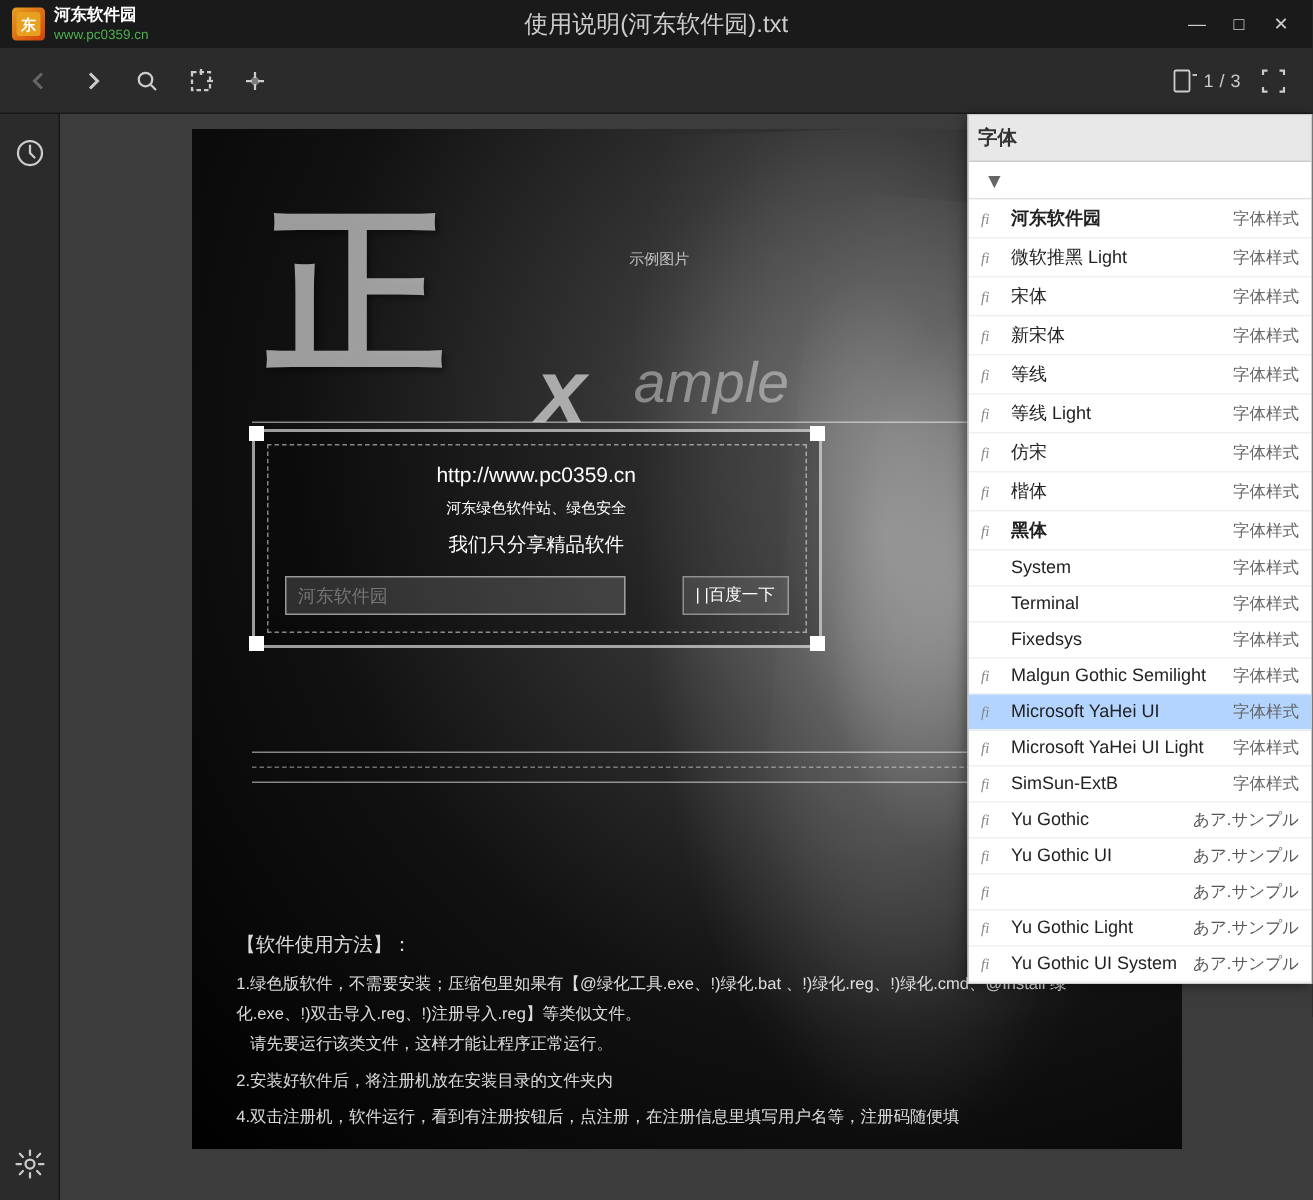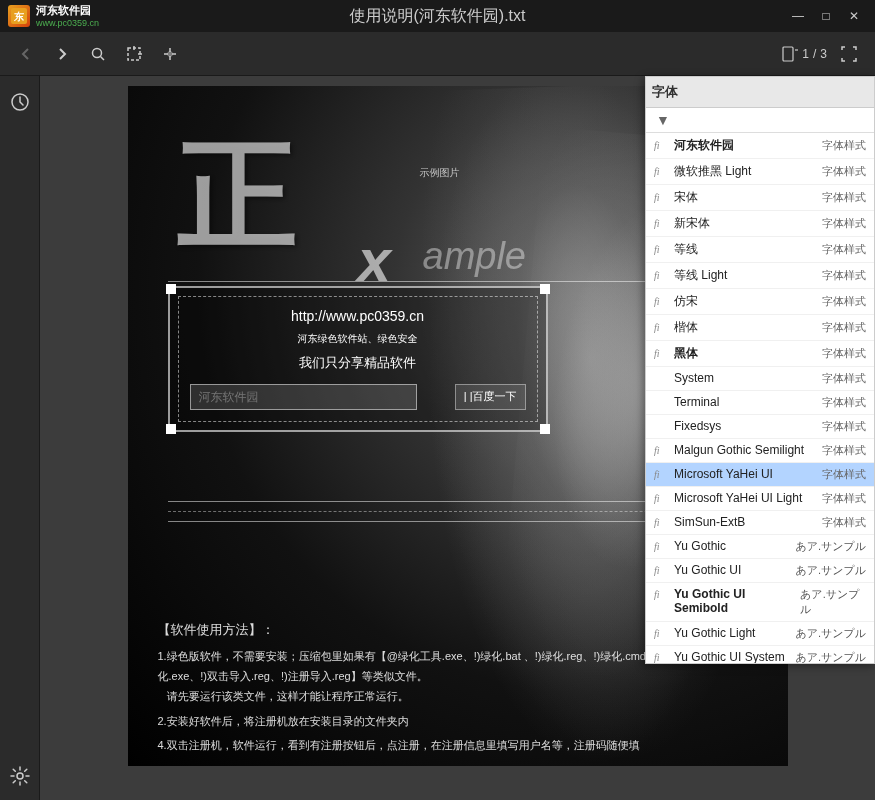--- a/index.html
+++ b/index.html
@@ -582,21 +582,20 @@
           <span class="fi-name" style="">Yu Gothic</span>
           <span class="fi-sample" style="color:#555;font-size:11px;margin-left:auto;">あア.サンプル</span>
         </div>
         <div class="font-item">
           <span class="fi-icon" style="color:#888;font-size:10px;font-style:italic;font-family:serif;">fi</span>
           <span class="fi-name" style="">Yu Gothic UI</span>
           <span class="fi-sample" style="color:#555;font-size:11px;margin-left:auto;">あア.サンプル</span>
         </div>
         <div class="font-item">
           <span class="fi-icon" style="color:#888;font-size:10px;font-style:italic;font-family:serif;">fi</span>
-          <span class="fi-name" style="font-weight:bold;">Yu Gothic UI Semibold</span>
           <span class="fi-sample" style="color:#555;font-size:11px;margin-left:auto;">あア.サンプル</span>
         </div>
         <div class="font-item">
           <span class="fi-icon" style="color:#888;font-size:10px;font-style:italic;font-family:serif;">fi</span>
           <span class="fi-name" style="">Yu Gothic Light</span>
           <span class="fi-sample" style="color:#555;font-size:11px;margin-left:auto;">あア.サンプル</span>
         </div>
         <div class="font-item">
           <span class="fi-icon" style="color:#888;font-size:10px;font-style:italic;font-family:serif;">fi</span>
           <span class="fi-name" style="">Yu Gothic UI System</span>

